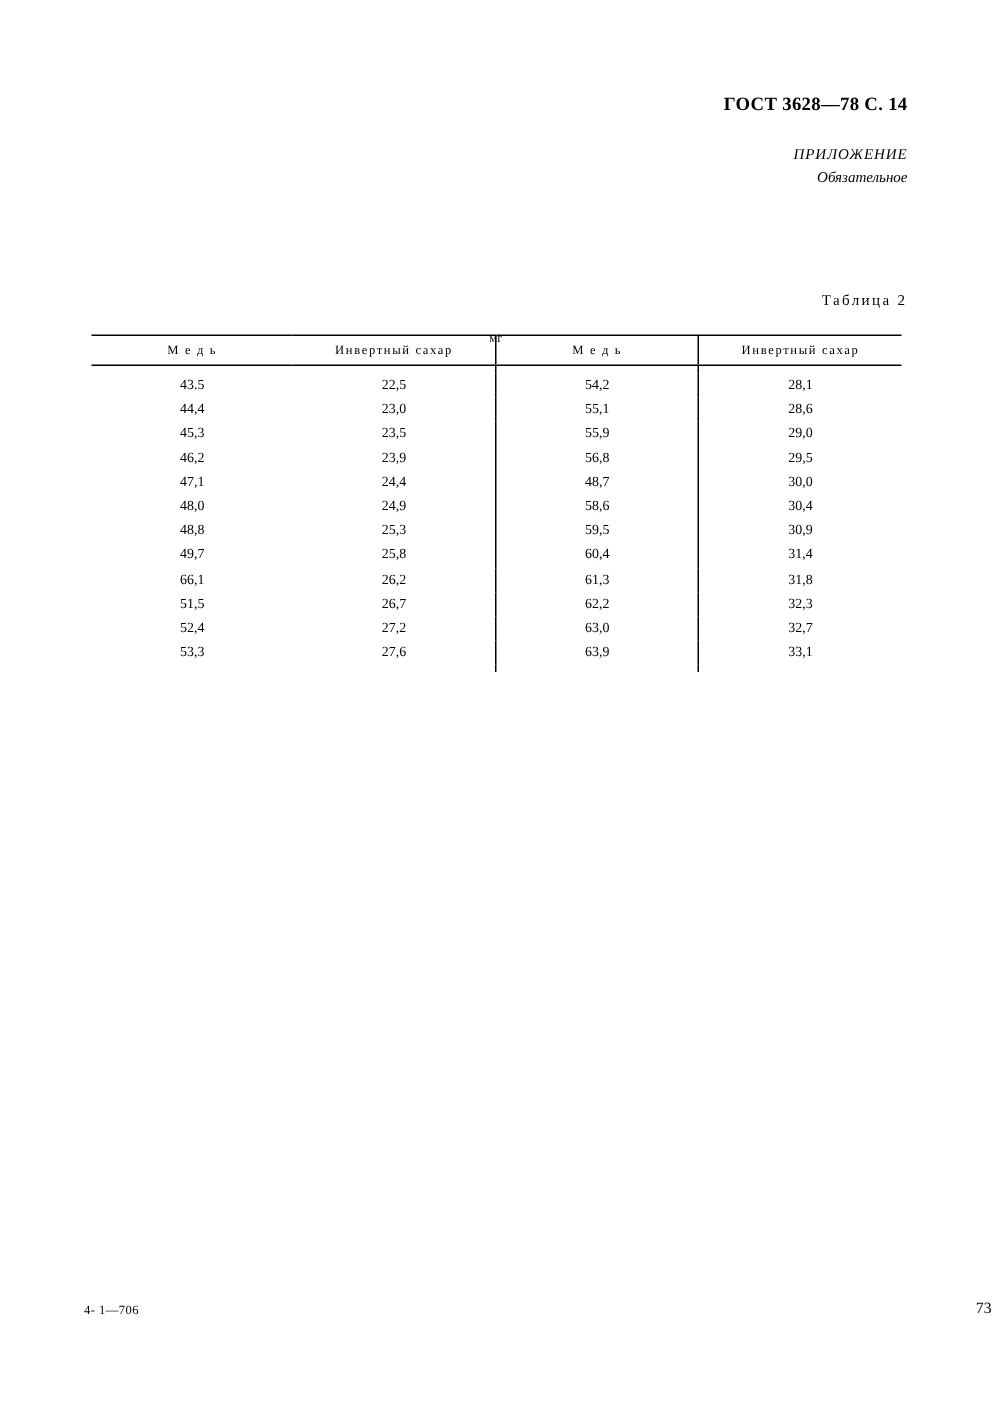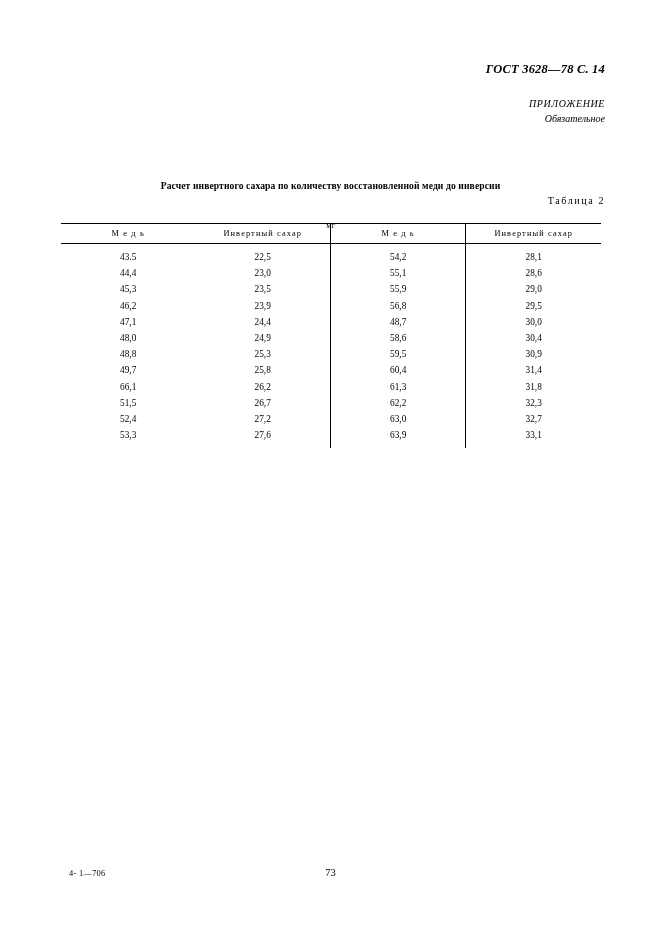--- a/index.html
+++ b/index.html
@@ -22,21 +22,20 @@
     height: 936px;
   }
   .header-line {
     position: absolute;
     right: 56px;
     top: 62px;
     font-size: 12.5px;
     font-weight: bold;
     letter-spacing: 0.2px;
     white-space: nowrap;
-    font-style: italic;
   }
   .annex {
     position: absolute;
     right: 56px;
     top: 97px;
     text-align: right;
     font-size: 10px;
     font-style: italic;
     line-height: 1.45;
   }
@@ -106,45 +105,43 @@
   }
   .spacer-row td {
     height: 5px;
   }
   .foot-left {
     position: absolute;
     left: 56px;
     bottom: 58px;
     font-size: 8.4px;
     letter-spacing: 0.3px;
-    margin-left: 13px;
   }
   .foot-center {
     position: absolute;
     left: 0; right: 0;
     bottom: 58px;
-    text-align: center;
+    text-align: right;
     font-size: 10.5px;
   }
 </style>
 </head>
 <body>
 
 <div class="page">
 
   <div class="header-line">ГОСТ 3628—78 С. 14</div>
 
   <div class="annex">
     <div class="annex-title">ПРИЛОЖЕНИЕ</div>
     <div class="annex-sub">Обязательное</div>
   </div>
 
   <div class="table-num">Таблица 2</div>
 
-  <div class="table-caption">Расчет инвертного сахара по количеству восстановленной меди до инверсии</div>
 
   <div class="unit">мг</div>
 
   <table class="data">
     <thead>
       <tr class="hrow">
         <th class="c1">М е д ь</th>
         <th class="c2 vline-r">Инвертный  сахар</th>
         <th class="c3 vline-l">М е д ь</th>
         <th class="c4 vline-l">Инвертный  сахар</th>

